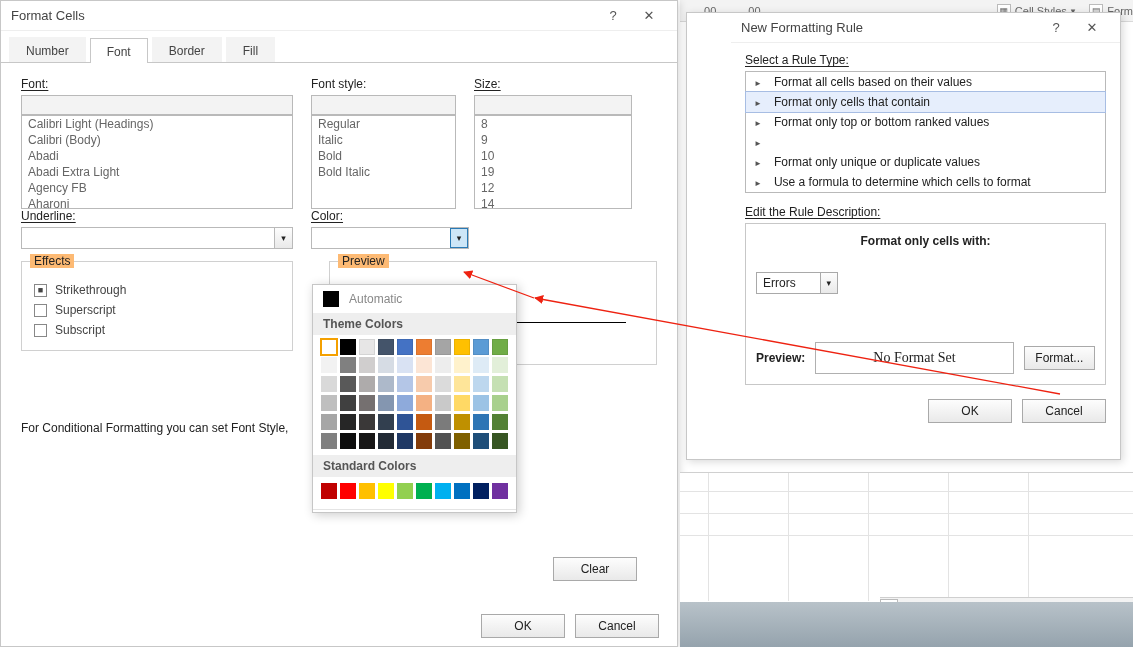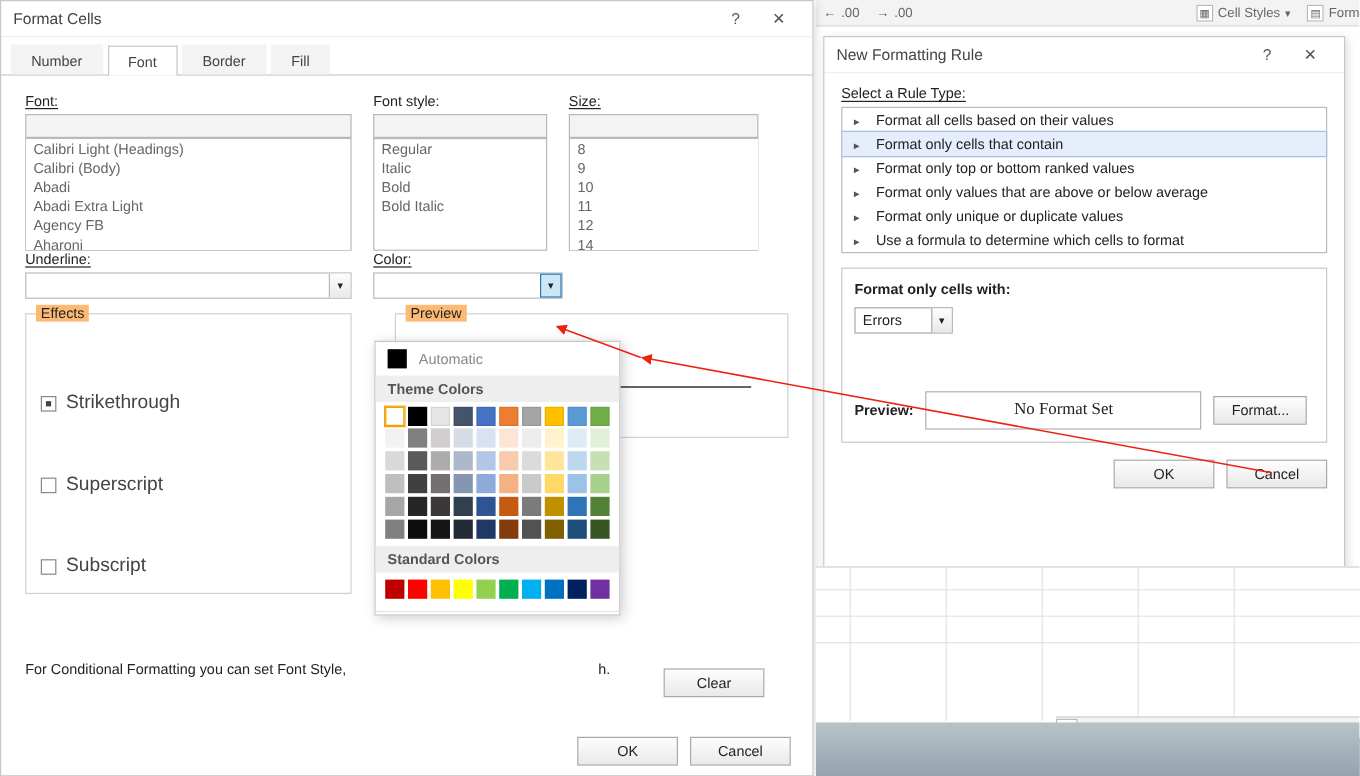--- a/index.html
+++ b/index.html
@@ -115,21 +115,21 @@
     padding: 18px 12px 10px 12px;
     position: relative;
     margin-top: 6px;
   }
   .group-box .legend {
     position: absolute;
     top: -8px; left: 8px;
     background: #fdba74; padding: 0 4px;
     font-size: 12px;
   }
-  .chk { display: flex; align-items: center; gap: 8px; padding: 3px 0; font-size: 16px; color: #444; margin-top: 44px; }
+  .chk { display: flex; align-items: center; gap: 8px; padding: 3px 0; font-size: 12px; color: #444; }
   .chk-box {
     width: 13px; height: 13px; border: 1px solid #888;
     display: inline-flex; align-items: center; justify-content: center;
   }
   .chk-box.on::after { content: "■"; font-size: 9px; line-height: 9px; }
   .preview-box {
     border: 1px solid #c7c7c7;
     height: 86px;
     position: relative;
   }
@@ -176,35 +176,35 @@
   }
   .cp-shade-grid {
     padding: 0 8px 6px 8px;
     display: grid;
     grid-template-columns: repeat(10, 16px);
     grid-template-rows: repeat(5, 16px);
     gap: 3px;
   }
   
   .new-rule {
-    top: 30px; left: 686px; width: 435px; height: 448px;
+    top: 12px; left: 686px; width: 435px; height: 448px; padding-left: 44px;
   }
   .nr-body { padding: 10px 14px 12px 14px; }
   .nr-label { font-size: 12px; margin-bottom: 4px; }
   .nr-list {
     border: 1px solid #b9b9b9;
     background: #fff;
     font-size: 12px;
   }
   .nr-item { display: flex; align-items: center; gap: 8px; padding: 3px 8px; }
   .nr-item.sel { background: #e6eefc; border: 1px solid #a7bde3; margin: -1px; }
   .arrow-bullet::before { content: "►"; font-size: 8px; color: #555; margin-right: 4px; }
   .nr-desc { margin-top: 12px; }
   .nr-box { border: 1px solid #c7c7c7; padding: 10px; margin-top: 4px; }
-  .nr-box .bold { font-weight: 600; margin-bottom: 8px; }
+  .nr-box .bold { font-weight: 600; margin-bottom: 24px; text-align: center; }
   .select {
     display: inline-flex; align-items: center;
     border: 1px solid #a9a9a9;
     height: 22px;
     background: #fff;
   }
   .select span { padding: 0 24px 0 6px; }
   .select .dd {
     width: 17px; height: 20px; border-left: 1px solid #a9a9a9;
     display: flex; align-items: center; justify-content: center;
@@ -332,21 +332,21 @@
           <div>Bold Italic</div>
         </div>
       </div>
       <div class="col" style="width:158px">
         <span class="lbl underline-lbl">Size:</span>
         <input class="text-input" disabled="" style="">
         <div class="listbox">
           <div>8</div>
           <div>9</div>
           <div>10</div>
-          <div>11</div>
+          <div>19</div>
           <div>12</div>
           <div>14</div>
         </div>
       </div>
     </div>
 
     <div class="row" style="margin-top:0">
       <div class="col" style="width:272px">
         <span class="lbl underline-lbl">Underline:</span>
         <div class="combo">
@@ -508,33 +508,33 @@
       <div class="nr-item sel">
           <span class="arrow-bullet"></span>
           <span>Format only cells that contain</span>
         </div>
       <div class="nr-item">
           <span class="arrow-bullet"></span>
           <span>Format only top or bottom ranked values</span>
         </div>
       <div class="nr-item">
           <span class="arrow-bullet"></span>
-          <span>Format only values that are above or below average</span>
         </div>
       <div class="nr-item">
           <span class="arrow-bullet"></span>
           <span>Format only unique or duplicate values</span>
         </div>
       <div class="nr-item">
           <span class="arrow-bullet"></span>
           <span>Use a formula to determine which cells to format</span>
         </div>
     </div>
 
     <div class="nr-desc">
+      <div class="nr-label underline-lbl">Edit the Rule Description:</div>
       <div class="nr-box">
         <div class="bold">Format only cells with:</div>
         <div class="select">
           <span>Errors</span>
           <div class="dd">▾</div>
         </div>
 
         <div class="nr-preview">
           <span style="font-weight:600">Preview:</span>
           <div class="pv-box">

